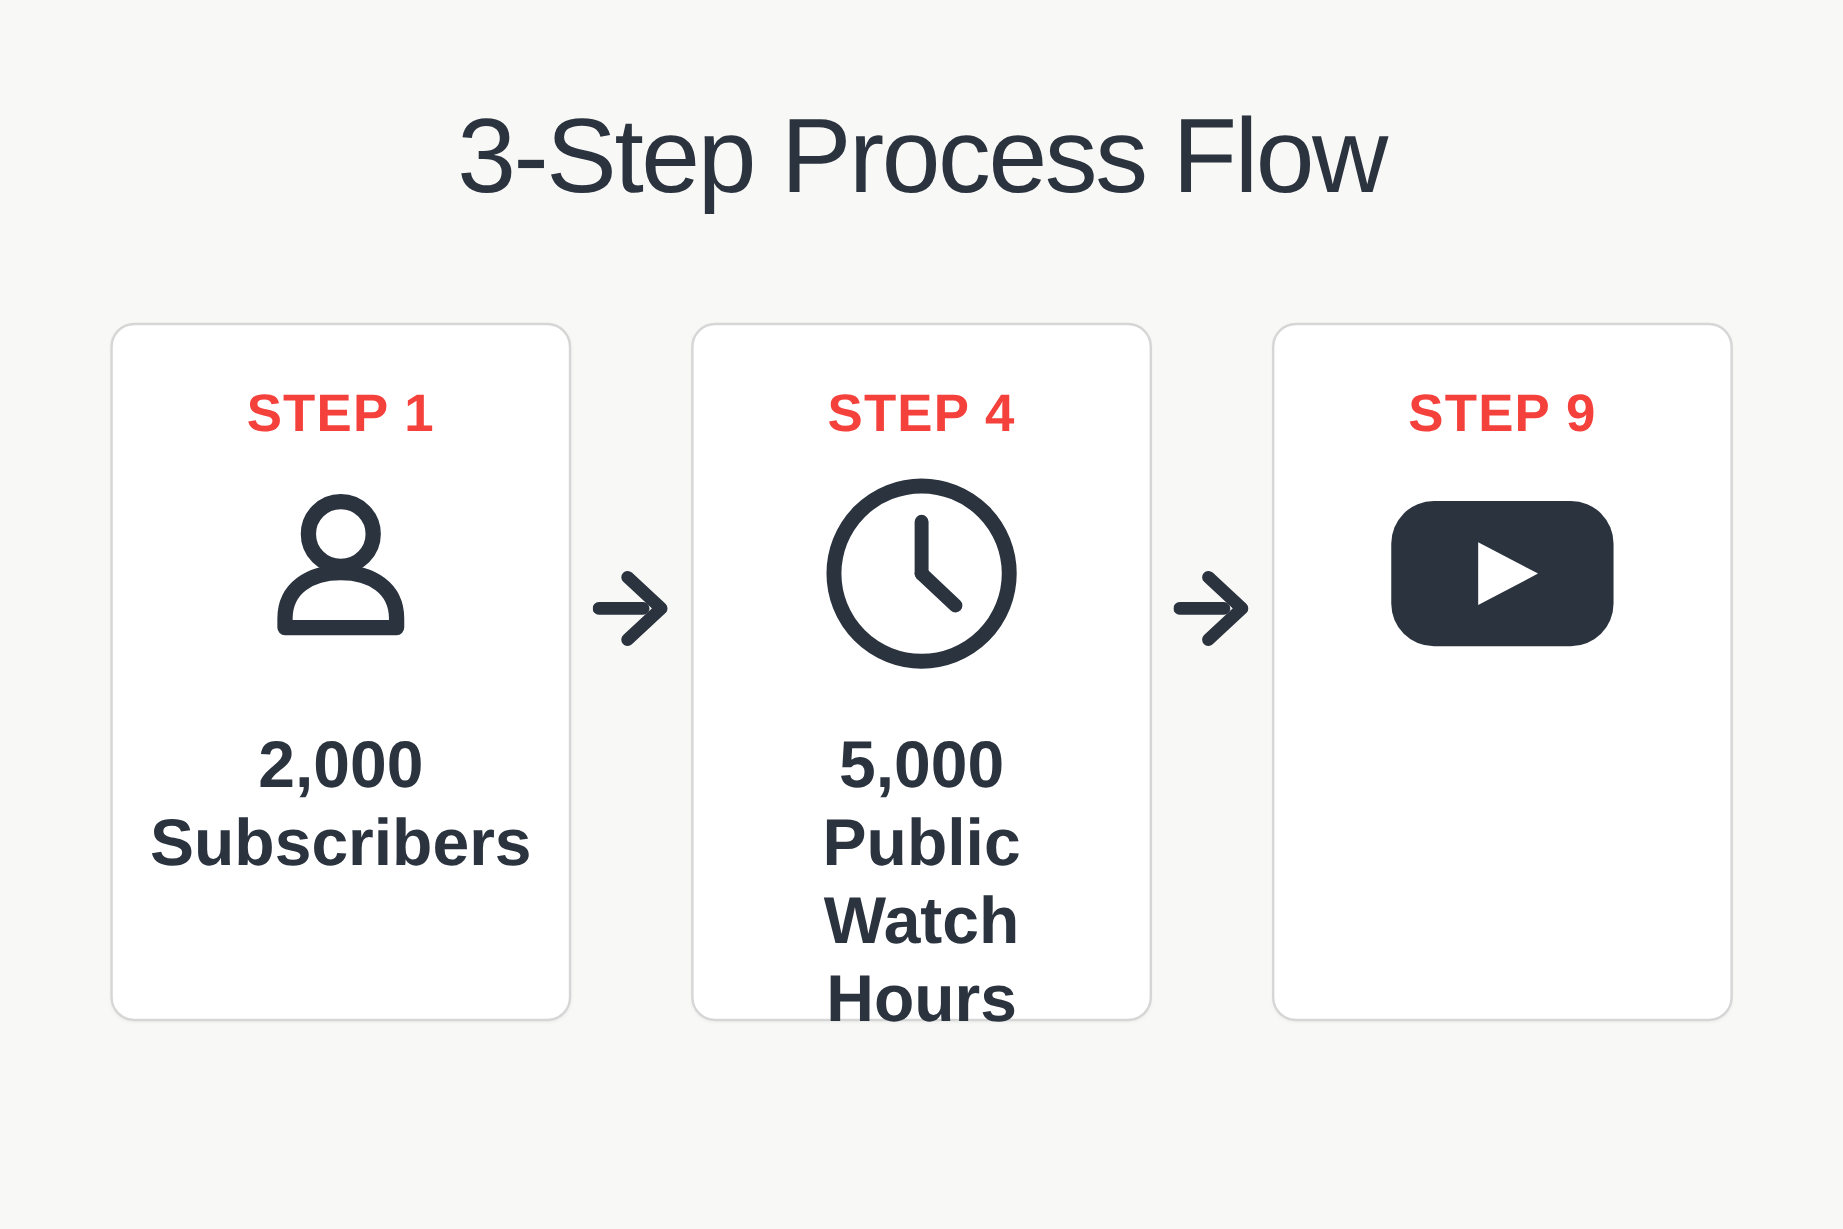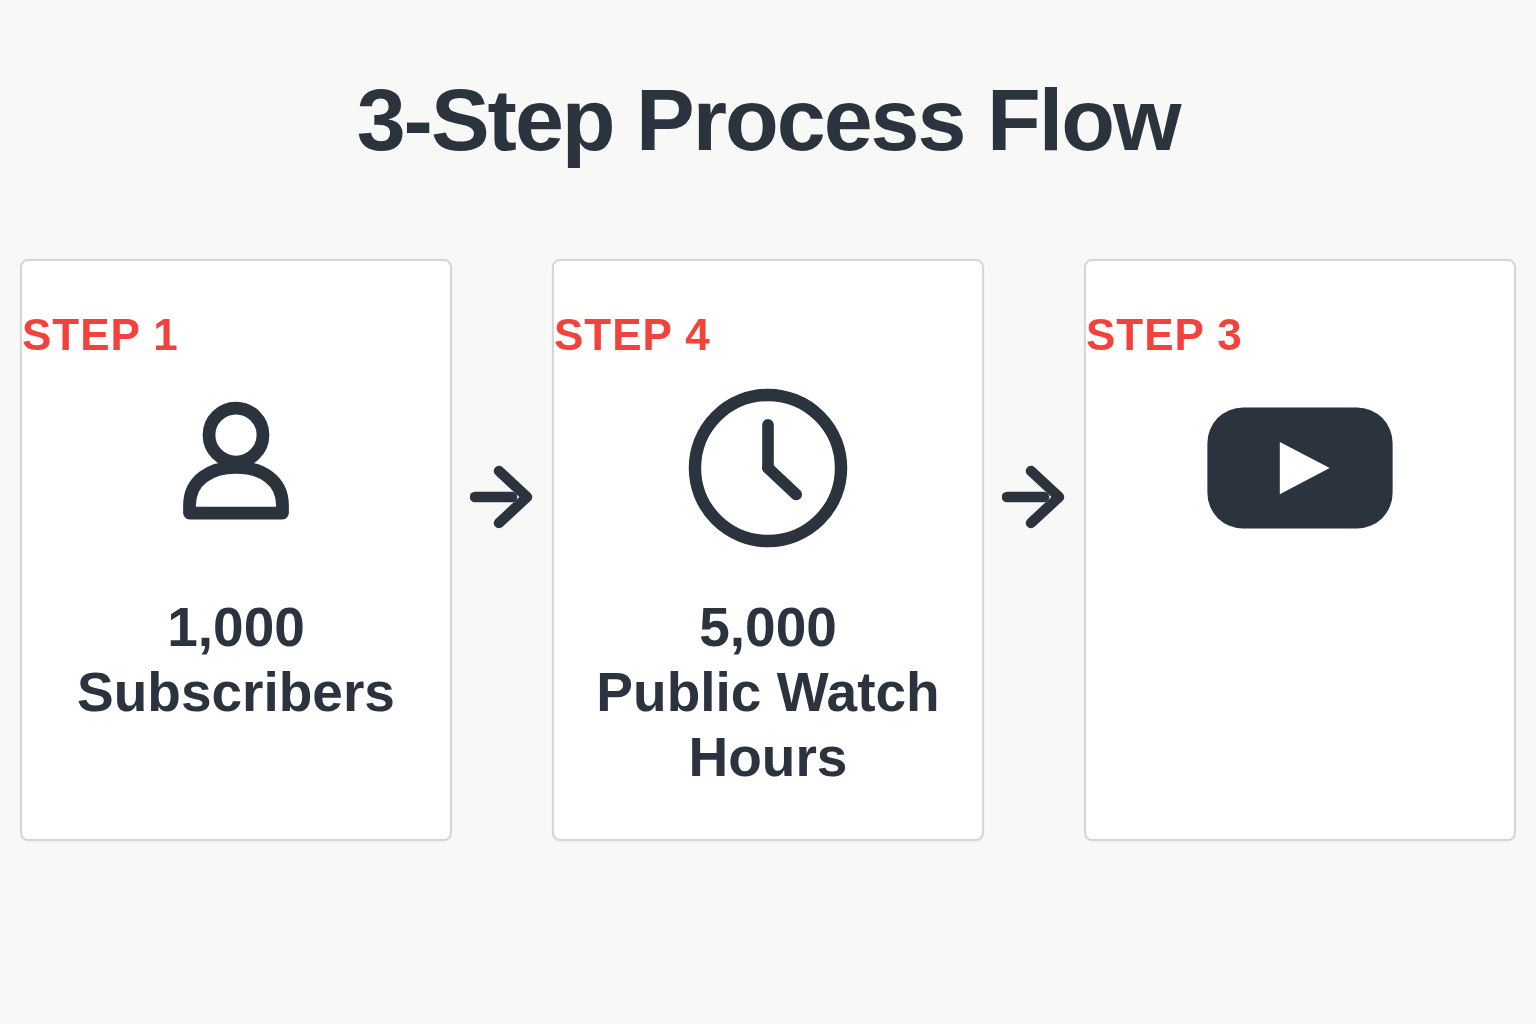--- a/index.html
+++ b/index.html
@@ -7,45 +7,46 @@
     padding: 0;
   }
   body {
     width: 1536px;
     height: 1024px;
     background: #f8f8f6;
     font-family: "Liberation Sans", sans-serif;
     overflow: hidden;
   }
   .page-title {
-    margin: 0;
+    margin: 10px;
     padding-top: 76px;
     text-align: center;
     font-size: 88px;
     line-height: 1;
-    font-weight: 700;
+    font-weight: 400;
     letter-spacing: -2px;
     color: #2b333f;
   }
   .flow {
     display: flex;
     justify-content: center;
     align-items: flex-start;
     margin-top: 95px;
   }
   .step-card {
     box-sizing: border-box;
-    width: 432px;
+    width: 384px;
     height: 582px;
     background: #ffffff;
     border: 2px solid #d6d6d6;
-    border-radius: 8px;
+    border-radius: 20px;
     box-shadow: 0 1px 3px rgba(0,0,0,0.04);
     display: flex;
     flex-direction: column;
+    align-items: center;
   }
   .step-label {
     margin-top: 52px;
     font-size: 44px;
     line-height: 1;
     font-weight: 700;
     letter-spacing: 1px;
     color: #f5413c;
   }
   .icon-wrap {
@@ -89,21 +90,21 @@
   <div class="step-card">
     <div class="step-label">STEP 1</div>
     <div class="icon-wrap">
       <span>
         <svg width="150" height="150" viewBox="0 0 100 100">
           <circle class="icon-stroke" cx="50" cy="28" r="18" stroke-width="8.5"></circle>
           <path class="icon-stroke" d="M19 80 L19 75 C19 58 33 49.5 50 49.5 C67 49.5 81 58 81 75 L81 80 Z" stroke-width="8.5"></path>
         </svg>
       </span>
     </div>
-    <div class="card-label">1,000
+    <div class="card-label">2,000
 Subscribers</div>
   </div>
 
   <div class="arrow-cell">
     <span>
       <svg width="64" height="96" viewBox="0 0 64 96">
         <line class="icon-stroke" x1="5" y1="48" x2="42" y2="48" stroke-width="10.5"></line>
         <polyline class="icon-stroke" points="29,22 57,48 29,74" stroke-width="10.5"></polyline>
       </svg>
     </span>
@@ -128,21 +129,21 @@
   <div class="arrow-cell">
     <span>
       <svg width="64" height="96" viewBox="0 0 64 96">
         <line class="icon-stroke" x1="5" y1="48" x2="42" y2="48" stroke-width="10.5"></line>
         <polyline class="icon-stroke" points="29,22 57,48 29,74" stroke-width="10.5"></polyline>
       </svg>
     </span>
   </div>
 
   <div class="step-card">
-    <div class="step-label">STEP 3</div>
+    <div class="step-label">STEP 9</div>
     <div class="icon-wrap">
       <span>
         <svg width="190" height="126" viewBox="0 0 160 106">
           <rect x="2" y="2" width="156" height="102" rx="30" fill="#2b333f"></rect>
           <polygon points="63,31 63,75 105,53" fill="#ffffff"></polygon>
         </svg>
       </span>
     </div>
   </div>
 

